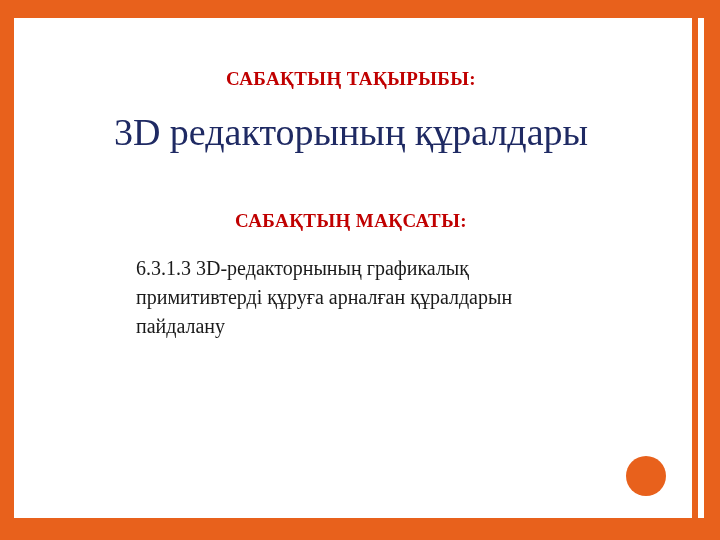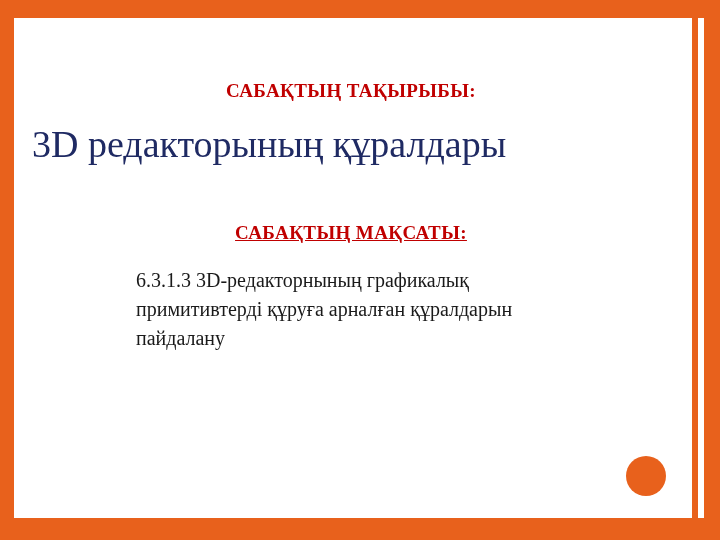--- a/index.html
+++ b/index.html
@@ -70,51 +70,50 @@
     background: #ffffff;
   }
 
   .content {
     position: absolute;
     top: 18px;
     left: 14px;
     width: 674px;
     height: 500px;
     box-sizing: border-box;
-    padding: 12px 18px;
+    padding: 0 18px;
   }
 
   .label-topic {
     margin-top: 50px;
     text-align: center;
     color: #c00000;
     font-weight: bold;
     font-size: 19px;
     letter-spacing: 0.4px;
     font-family: "Liberation Serif", serif;
   }
 
   .title-main {
     margin-top: 22px;
-    text-align: left;
+    text-align: center;
     color: #1f2a63;
     font-size: 38px;
     line-height: 1.1;
     font-family: "Liberation Serif", serif;
   }
 
   .label-goal {
     margin-top: 56px;
     text-align: center;
     color: #c00000;
     font-weight: bold;
     font-size: 19px;
     letter-spacing: 0.4px;
     font-family: "Liberation Serif", serif;
-    text-decoration: underline;
   }
 
   .goal-body {
     margin: 22px auto 0 auto;
     width: 430px;
     text-align: left;
     color: #1a1a1a;
     font-size: 20px;
     line-height: 1.45;
     font-family: "Liberation Serif", serif;

